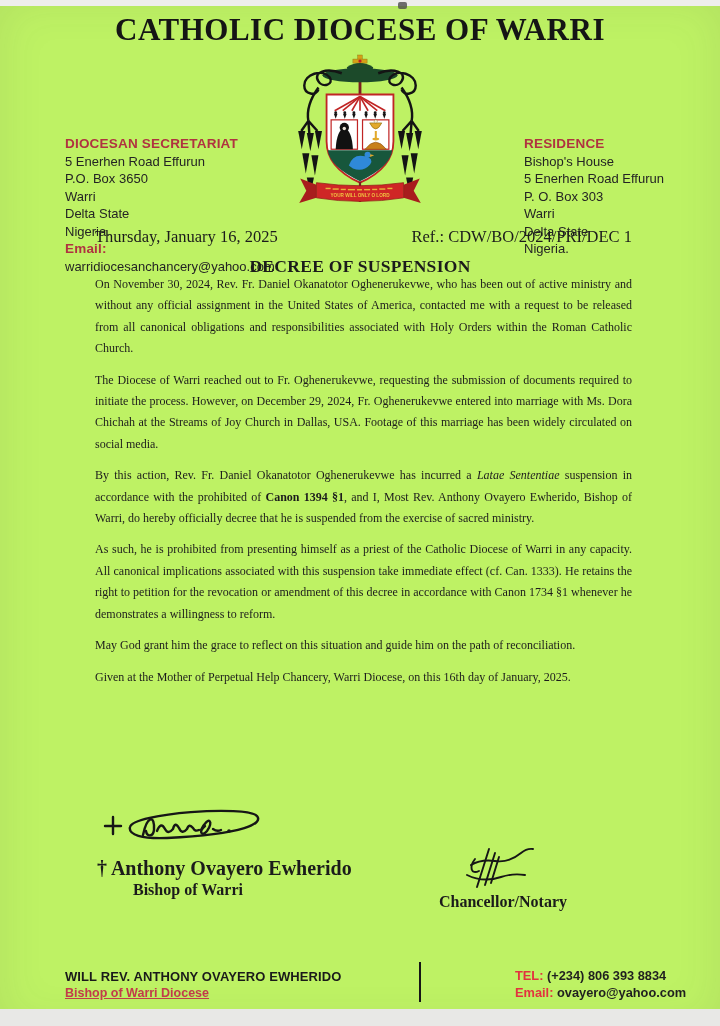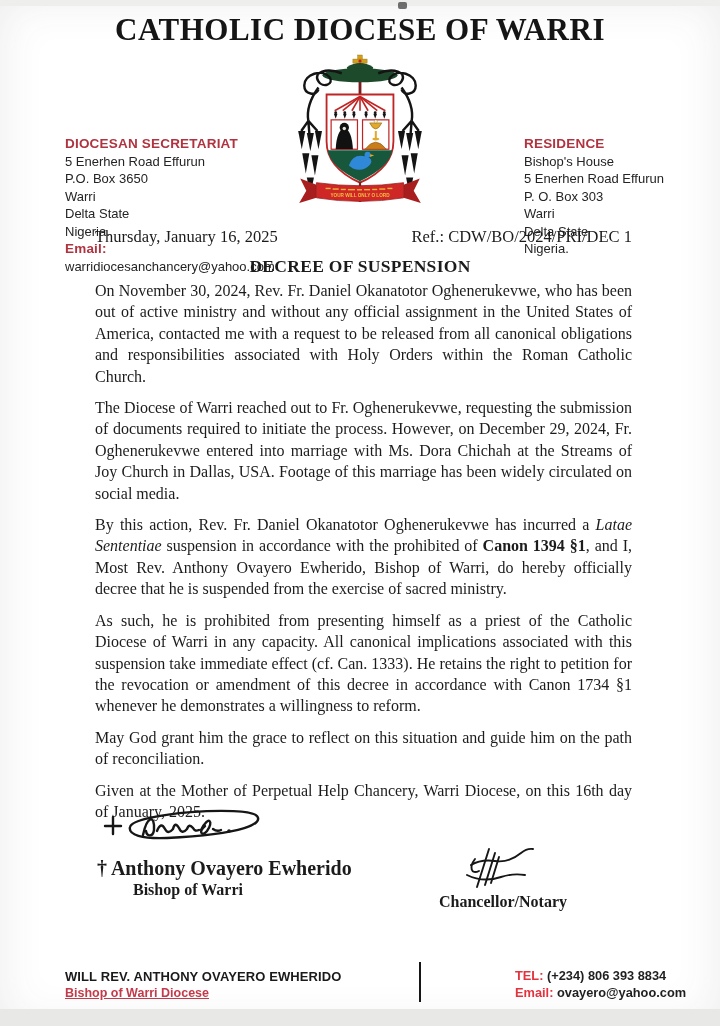--- a/index.html
+++ b/index.html
@@ -1,18 +1,18 @@
 <!DOCTYPE html>
 <html><head>
 <meta charset="utf-8">
 <style>
   html,body{margin:0;padding:0;background:#d8d8d6;}
   .page{
     position:relative;width:720px;height:1026px;margin:0 auto;
-    background:#ffffff;overflow:hidden;
+    background:#bef264;overflow:hidden;
     font-family:"Liberation Serif", serif;color:#1b1b1b;
     box-shadow:inset 0 0 46px rgba(70,70,70,.10);
   }
   .edge-top{position:absolute;top:0;left:0;width:100%;height:6px;background:#eeeeec;}
   .edge-bottom{position:absolute;bottom:0;left:0;width:100%;height:17px;background:#e8e8e6;}
   .smudge{position:absolute;left:398px;top:2px;width:9px;height:7px;background:#4c4c4c;border-radius:2px;opacity:.8;}
 
   .title{
     position:absolute;top:12px;left:0;width:100%;margin:0;text-align:center;
     font-size:31px;font-weight:bold;letter-spacing:.5px;color:#151515;
@@ -28,21 +28,21 @@
 
   .meta-row{
     position:absolute;top:227px;left:95px;width:537px;
     display:flex;justify-content:space-between;font-size:16.5px;
   }
   .decree-heading{
     position:absolute;top:256px;left:0;width:100%;text-align:center;
     font-weight:bold;font-size:17.5px;letter-spacing:.3px;
   }
 
-  .bodytext{position:absolute;top:280px;left:95px;width:537px;font-size:16px;line-height:21.4px;text-align:justify;color:#1c1c1c;}
+  .bodytext{position:absolute;top:274px;left:95px;width:537px;font-size:12px;line-height:21.4px;text-align:justify;color:#1c1c1c;}
   .bodytext p{margin:0 0 10px 0;}
   .bodytext em{font-style:italic;}
   .bodytext strong{font-weight:bold;}
 
   .sig{position:absolute;}
   .sig-left{left:97px;top:804px;}
   .sig-right{left:403px;top:845px;}
   .sig-name{font-weight:bold;font-size:20px;line-height:21px;}
   .sig-title{font-weight:bold;font-size:16px;line-height:21px;margin-left:36px;}
   .sig-left .sig-name{margin-top:2px;}

